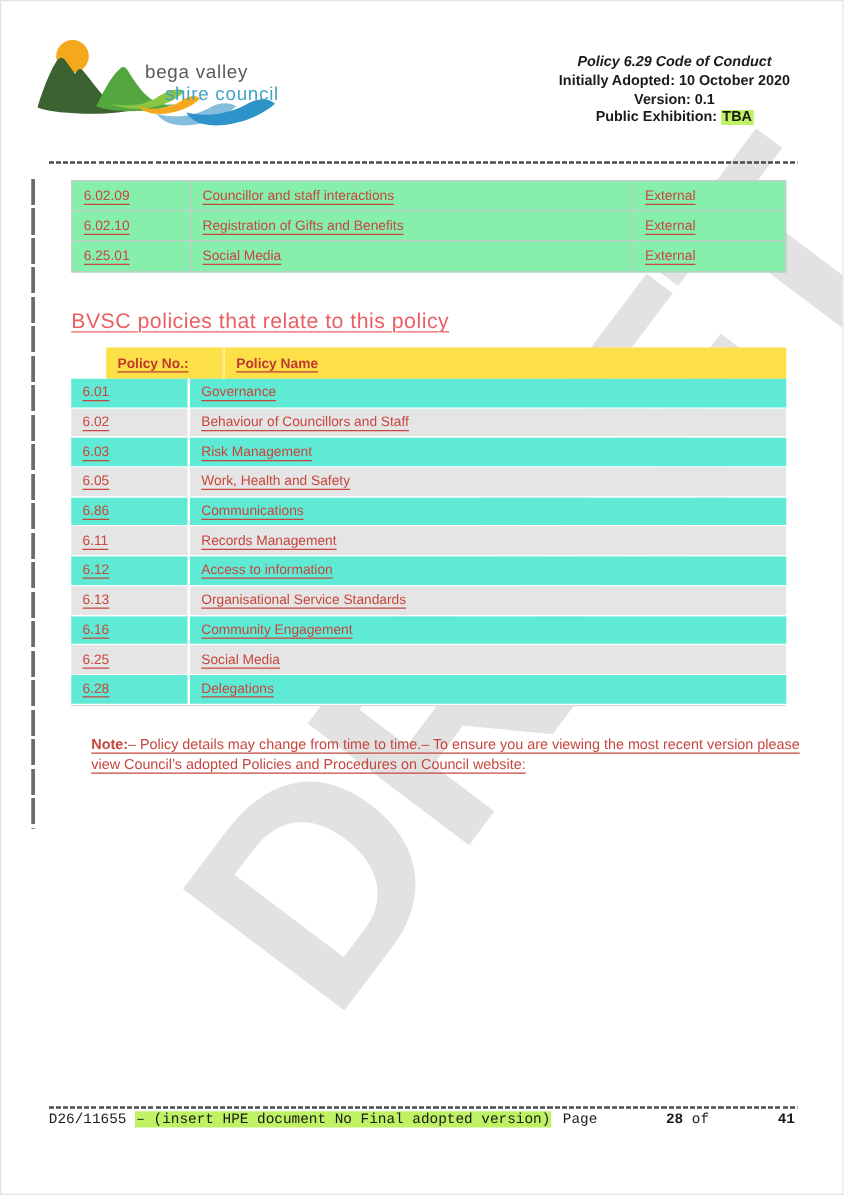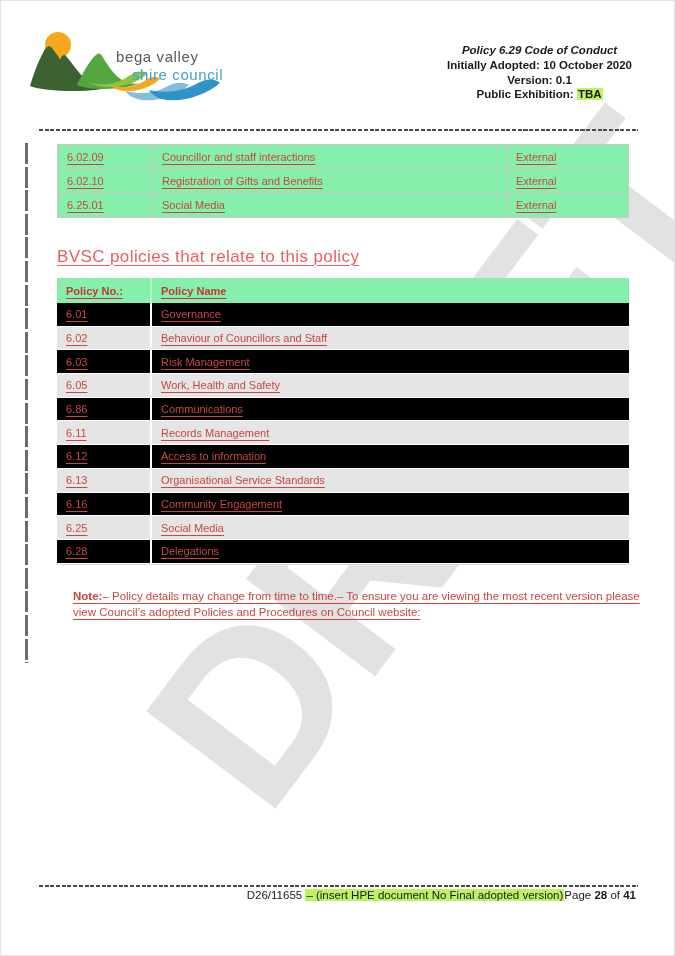--- a/index.html
+++ b/index.html
@@ -64,47 +64,47 @@
   
   .section-heading {
     position:absolute; left:56px; top:246px; z-index:2;
     font-size:17px; font-weight:400; letter-spacing:.4px; color:#ea5f63;
     text-decoration:underline; text-underline-offset:3px; text-decoration-thickness:1px;
   }
 
   
   .pol-table { position:absolute; left:56px; top:277px; width:572px; z-index:2; font-size:11px; border-bottom:1px solid #dadada; }
   .pol-head {
-    display:grid; grid-template-columns:95px 477px; height:25px; background:#86efac;
+    display:grid; grid-template-columns:95px 477px; height:25px; background:#fde047;margin-left:28px;
   }
   .pol-head .pol-cell { border-right:2px solid rgba(255,255,255,.38); }
   .pol-head .pol-cell:last-child { border-right:none; }
   .pol-head .rlink { color:#bf3a32; font-weight:bold; }
   .pol-row { display:grid; grid-template-columns:95px 477px; height:23.7px; }
-  .pol-row.row-even { background:#000000; }
+  .pol-row.row-even { background:#5eead4; }
   .pol-row.row-odd  { background:#e5e5e5; }
   .pol-row .pol-cell { border-right:2px solid #ffffff; border-bottom:1px solid #ffffff; }
   .pol-row .pol-cell:last-child { border-right:none; }
   .pol-cell { display:flex; align-items:center; padding-left:9px; overflow:hidden; }
 
   
   .note-block {
     position:absolute; left:72px; top:588px; width:578px; z-index:2;
     font-size:11.5px; line-height:15.5px; color:#c7473f;
   }
   .note-block .nline { text-decoration:underline; text-underline-offset:2.5px; text-decoration-thickness:1px; }
   .note-label { font-weight:bold; }
 
   
   .footer-row {
     position:absolute; left:38px; right:38px; top:888px; z-index:2;
-    display:flex; justify-content:flex-end; align-items:flex-start;
-    font-size:11.5px; color:#1a1a1a;
-  }
-  .footer-right b { font-weight:bold; }
+    display:flex; justify-content:space-between; align-items:flex-start;
+    font-size:11.5px; color:#1a1a1a;font-family:Liberation Mono, monospace;
+  }
+  .footer-right b { font-weight:bold;margin-left:48px; }
 </style>
 </head>
 <body>
 
 <div class="page">
 
   <svg class="watermark-svg" width="675" height="956" viewBox="0 0 675 956" aria-hidden="true">
     <text x="265" y="820" transform="rotate(-53 265 820)">DRAFT</text>
   </svg>
 

